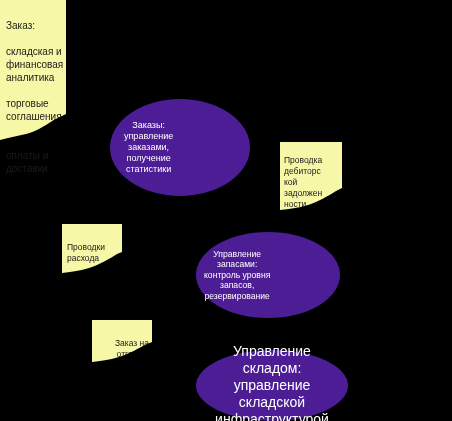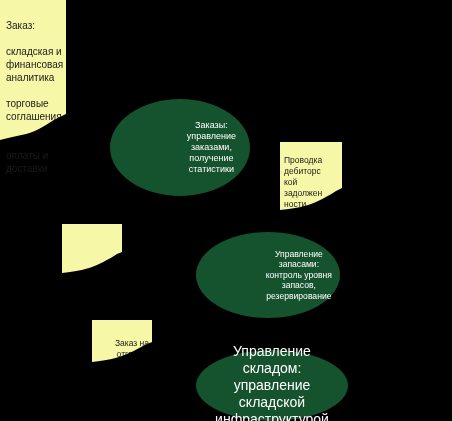--- a/index.html
+++ b/index.html
@@ -37,25 +37,25 @@
     bottom: 0;
     width: 100%;
     height: 34px;
     z-index: 3;
     pointer-events: none;
   }
 
   
   .ellipse {
     position: absolute;
-    background: #14532d;
+    background: #4c1d95;
     border-radius: 50%;
     display: flex;
     align-items: center;
-    justify-content: flex-end;
+    justify-content: flex-start;
     text-align: center;
     color: #ffffff;
     box-sizing: border-box;
     white-space: pre-line;
     line-height: 1.22;
   }
 
   
   #note-order {
     left: 0px;   top: 0px;   width: 66px;  height: 148px;
@@ -117,20 +117,22 @@
     <div class="note-body">Проводка дебиторс
 кой
 задолжен
 ности</div>
     <svg class="tear" viewBox="0 0 62 34" preserveAspectRatio="none">
       <path d="M0 34 L0 22 C9 21 18 20 28 17 C38 14 48 8 56 3 L62 0 L62 34 Z" fill="#000000"></path>
     </svg>
   </div>
 
   <div class="note" id="note-expense">
+    <div class="note-body">Проводки
+расхода</div>
     <svg class="tear" viewBox="0 0 60 34" preserveAspectRatio="none">
       <path d="M0 34 L0 21 C8 20 17 19 27 16 C37 13 47 7 55 2 L60 0 L60 34 Z" fill="#000000"></path>
     </svg>
   </div>
 
   <div class="note" id="note-shipment">
     <div class="note-body">Заказ на
 отгрузку</div>
     <svg class="tear" viewBox="0 0 60 34" preserveAspectRatio="none">
       <path d="M0 34 L0 20 C8 19 17 18 27 15 C37 12 47 6 55 2 L60 0 L60 34 Z" fill="#000000"></path>

